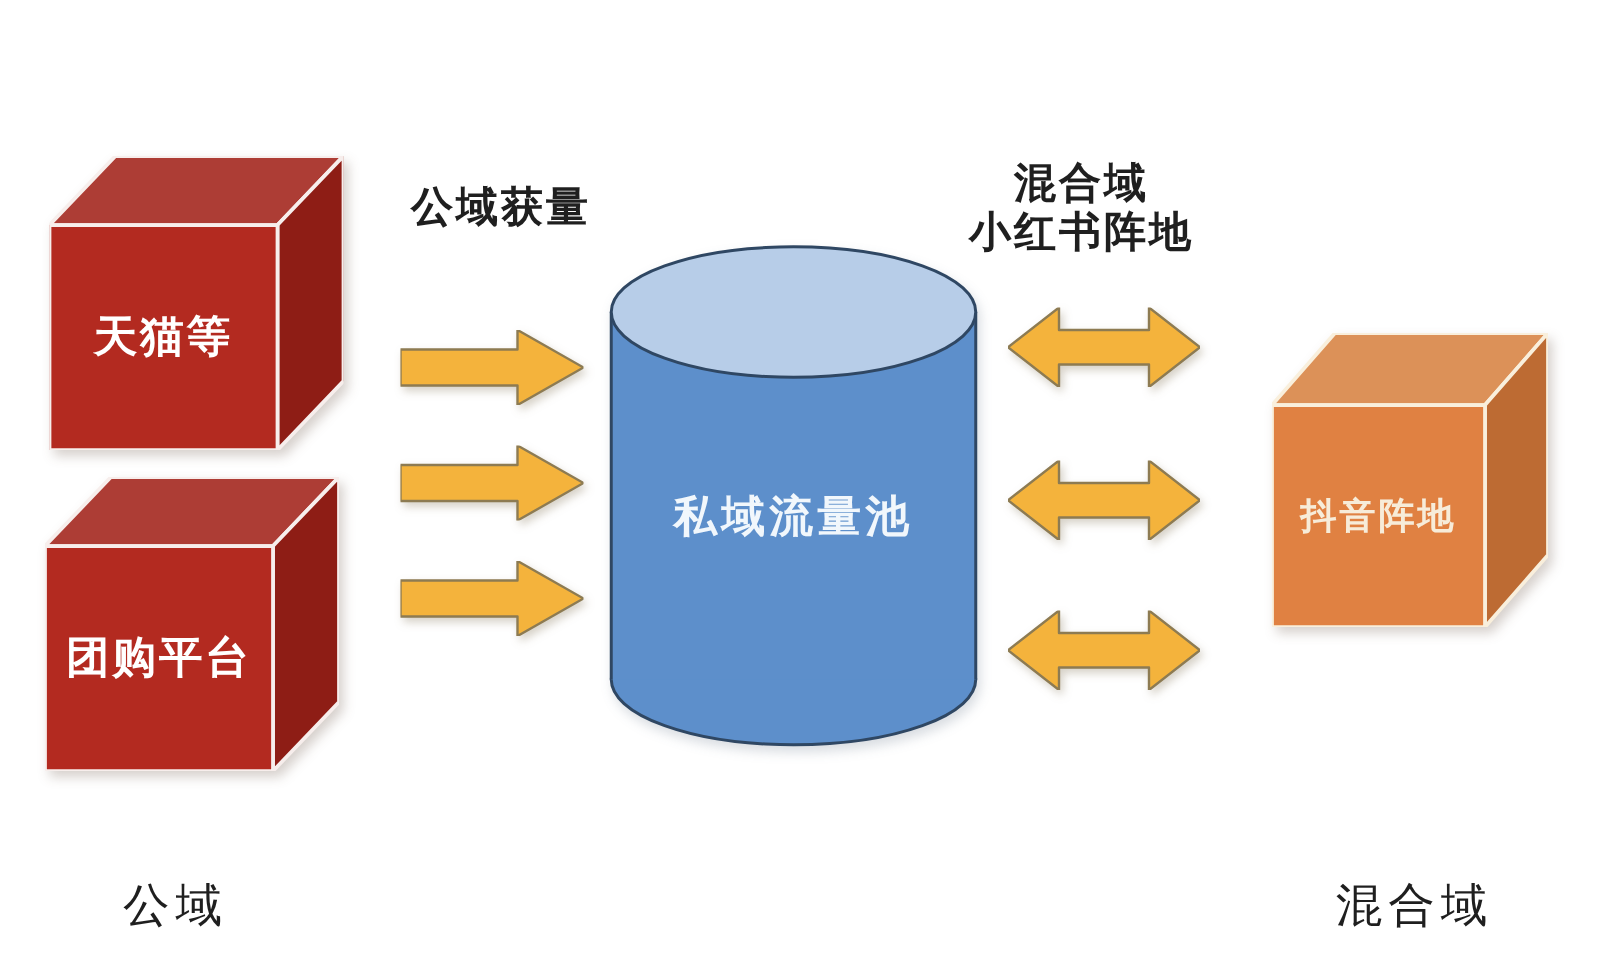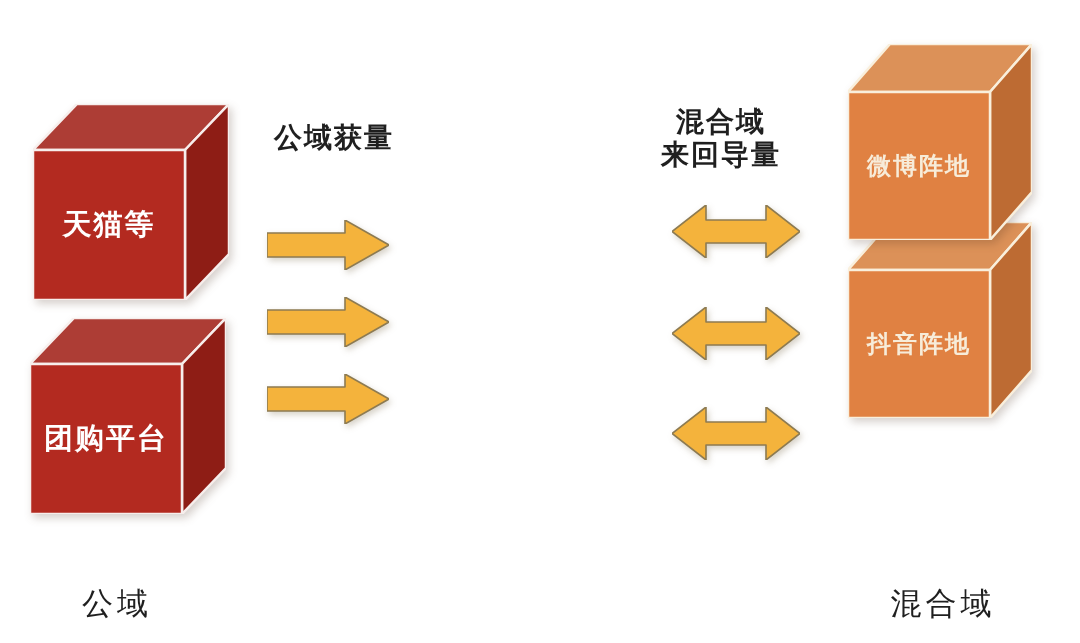--- a/index.html
+++ b/index.html
@@ -91,50 +91,52 @@
     <svg viewBox="0 0 122 50" width="122" height="50">
       <polygon points="0,13 78,13 78,0 122,25 78,50 78,37 0,37"></polygon>
     </svg>
   </div>
   <div class="arrow" style="left:267px; top:374px;">
     <svg viewBox="0 0 122 50" width="122" height="50">
       <polygon points="0,13 78,13 78,0 122,25 78,50 78,37 0,37"></polygon>
     </svg>
   </div>
 
+  <div class="cylinder">
+    <svg viewBox="0 0 246 336" width="246" height="336">
+      <ellipse class="cyl-bottom" cx="123" cy="291" rx="121.5" ry="43.5"></ellipse>
+      <rect class="cyl-body" x="1.5" y="46" width="243" height="245"></rect>
+      <line class="cyl-edge" x1="1.5" y1="46" x2="1.5" y2="291"></line>
+      <line class="cyl-edge" x1="244.5" y1="46" x2="244.5" y2="291"></line>
+      <ellipse class="cyl-top" cx="123" cy="46" rx="121.5" ry="43.5"></ellipse>
+    </svg>
+    <div class="cylinder-label">私域流量池</div>
+  </div>
 
   <div class="flow-label" style="left:631px; top:105px; width:180px;">
     <div>混合域</div>
-    <div>来回导量</div>
+    <div>小红书阵地</div>
   </div>
 
   <div class="arrow" style="left:672px; top:205px;">
     <svg viewBox="0 0 128 53" width="128" height="53">
       <polygon points="0,26.5 34,0 34,15 94,15 94,0 128,26.5 94,53 94,38 34,38 34,53"></polygon>
     </svg>
   </div>
   <div class="arrow" style="left:672px; top:307px;">
     <svg viewBox="0 0 128 53" width="128" height="53">
       <polygon points="0,26.5 34,0 34,15 94,15 94,0 128,26.5 94,53 94,38 34,38 34,53"></polygon>
     </svg>
   </div>
   <div class="arrow" style="left:672px; top:407px;">
     <svg viewBox="0 0 128 53" width="128" height="53">
       <polygon points="0,26.5 34,0 34,15 94,15 94,0 128,26.5 94,53 94,38 34,38 34,53"></polygon>
     </svg>
   </div>
 
-  <div class="cube orange" style="left:848px; top:44px; z-index:3;">
-    <svg viewBox="0 0 184 196" width="184" height="196">
-      <polygon class="face face-top" points="0,48 42,0 184,0 142,48"></polygon>
-      <polygon class="face face-side" points="142,48 184,0 184,148 142,196"></polygon>
-      <polygon class="face face-front" points="0,48 142,48 142,196 0,196"></polygon>
-    </svg>
-    <div class="cube-label">微博阵地</div>
-  </div>
 
   <div class="cube orange" style="left:848px; top:222px; z-index:2;">
     <svg viewBox="0 0 184 196" width="184" height="196">
       <polygon class="face face-top" points="0,48 42,0 184,0 142,48"></polygon>
       <polygon class="face face-side" points="142,48 184,0 184,148 142,196"></polygon>
       <polygon class="face face-front" points="0,48 142,48 142,196 0,196"></polygon>
     </svg>
     <div class="cube-label">抖音阵地</div>
   </div>
 

